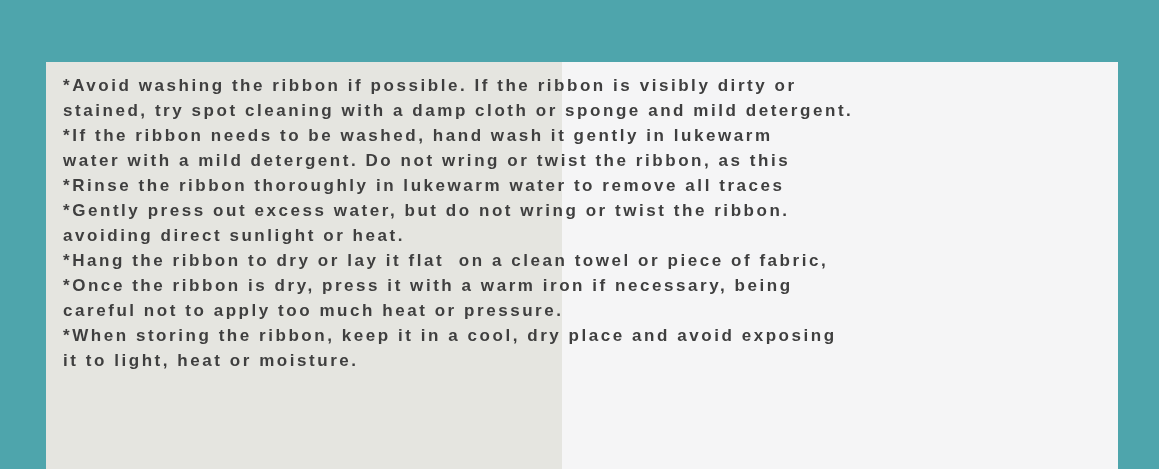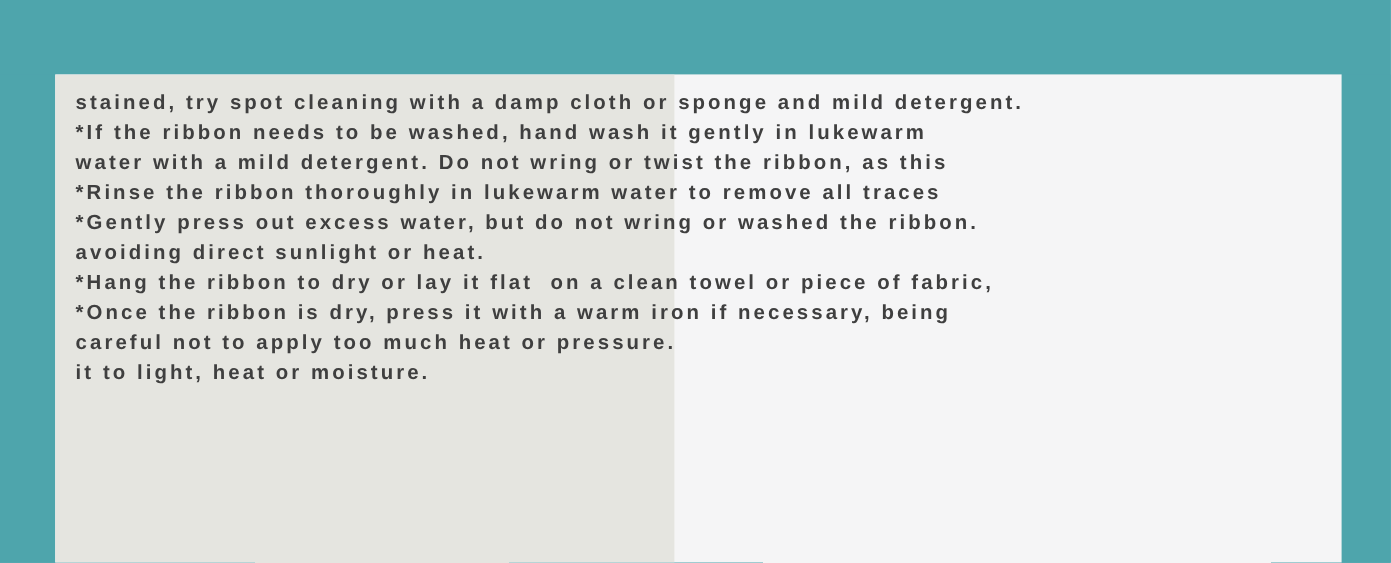--- a/index.html
+++ b/index.html
@@ -97,26 +97,28 @@
 
 <div id="poster">
 
   <div id="frame-left" class="frame-strip"></div>
   <div id="frame-right" class="frame-strip"></div>
 
 
   <div id="content-panel">
     <div id="panel-left-wash"></div>
     <div id="instructions">
+        <div class="instr-line">*Avoid washing the ribbon if possible. If the ribbon is visibly dirty or</div>
         <div class="instr-line">stained, try spot cleaning with a damp cloth or sponge and mild detergent.</div>
         <div class="instr-line">*If the ribbon needs to be washed, hand wash it gently in lukewarm</div>
         <div class="instr-line">water with a mild detergent. Do not wring or twist the ribbon, as this</div>
         <div class="instr-line">*Rinse the ribbon thoroughly in lukewarm water to remove all traces</div>
-        <div class="instr-line">*Gently press out excess water, but do not wring or washed the ribbon.</div>
+        <div class="instr-line">*Gently press out excess water, but do not wring or twist the ribbon.</div>
         <div class="instr-line">avoiding direct sunlight or heat.</div>
         <div class="instr-line">*Hang the ribbon to dry or lay it flat  on a clean towel or piece of fabric,</div>
         <div class="instr-line">*Once the ribbon is dry, press it with a warm iron if necessary, being</div>
         <div class="instr-line">careful not to apply too much heat or pressure.</div>
+        <div class="instr-line">*When storing the ribbon, keep it in a cool, dry place and avoid exposing</div>
         <div class="instr-line">it to light, heat or moisture.</div>
       </div>
   </div>
 
 </div>
 
 </body></html>

